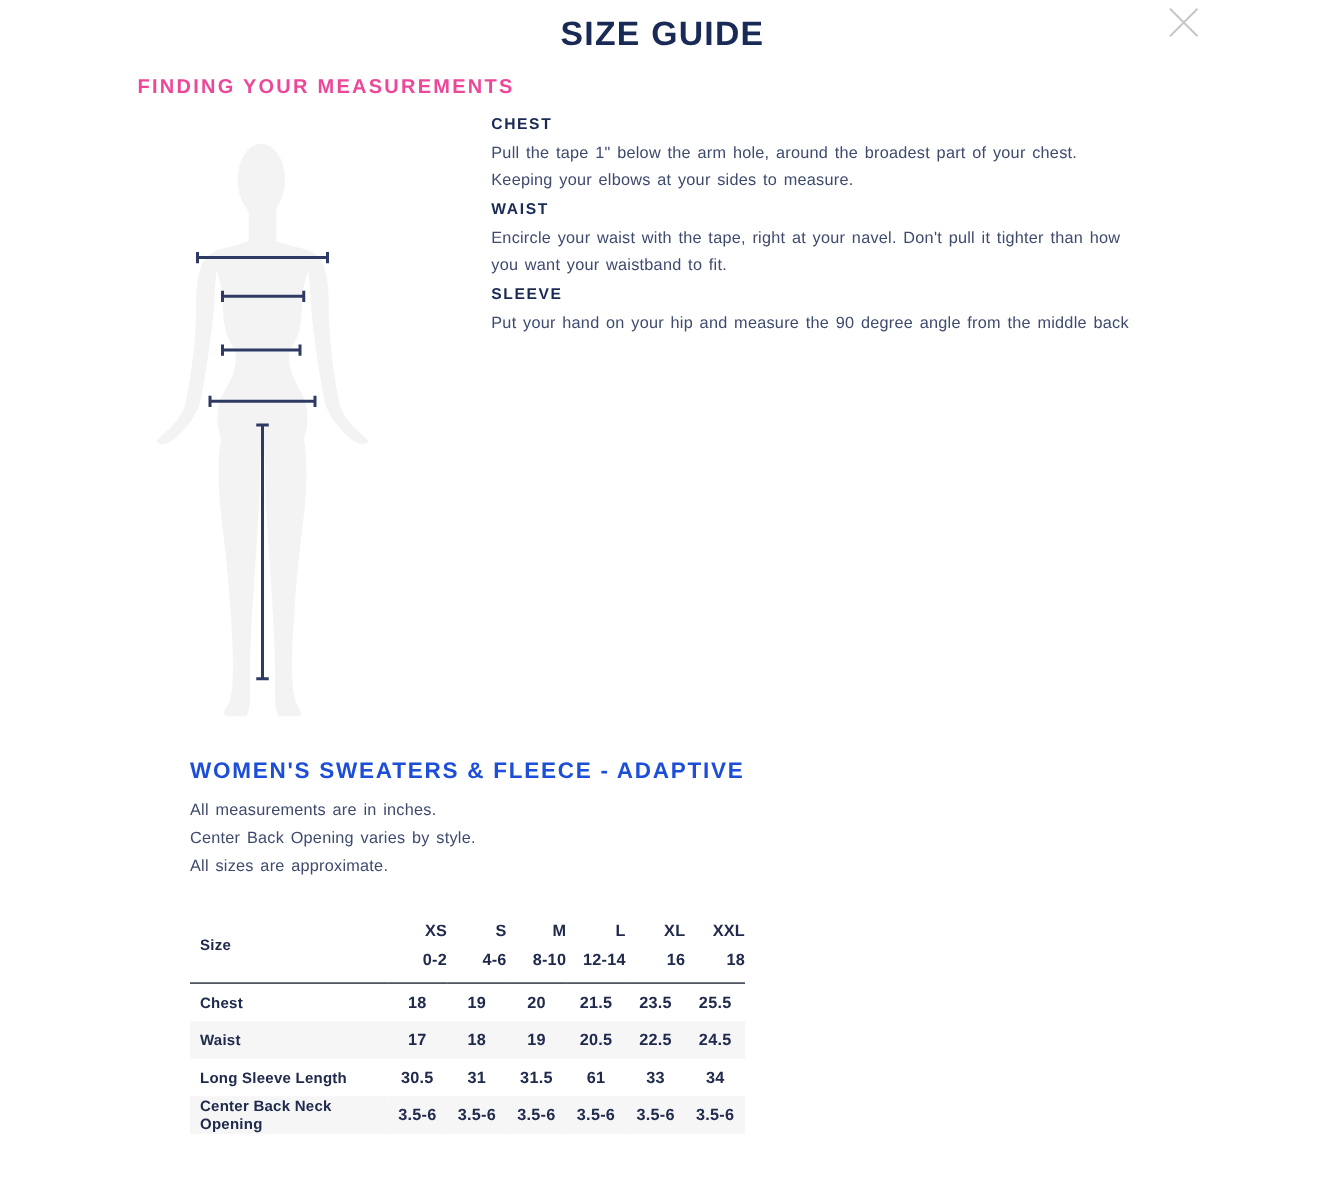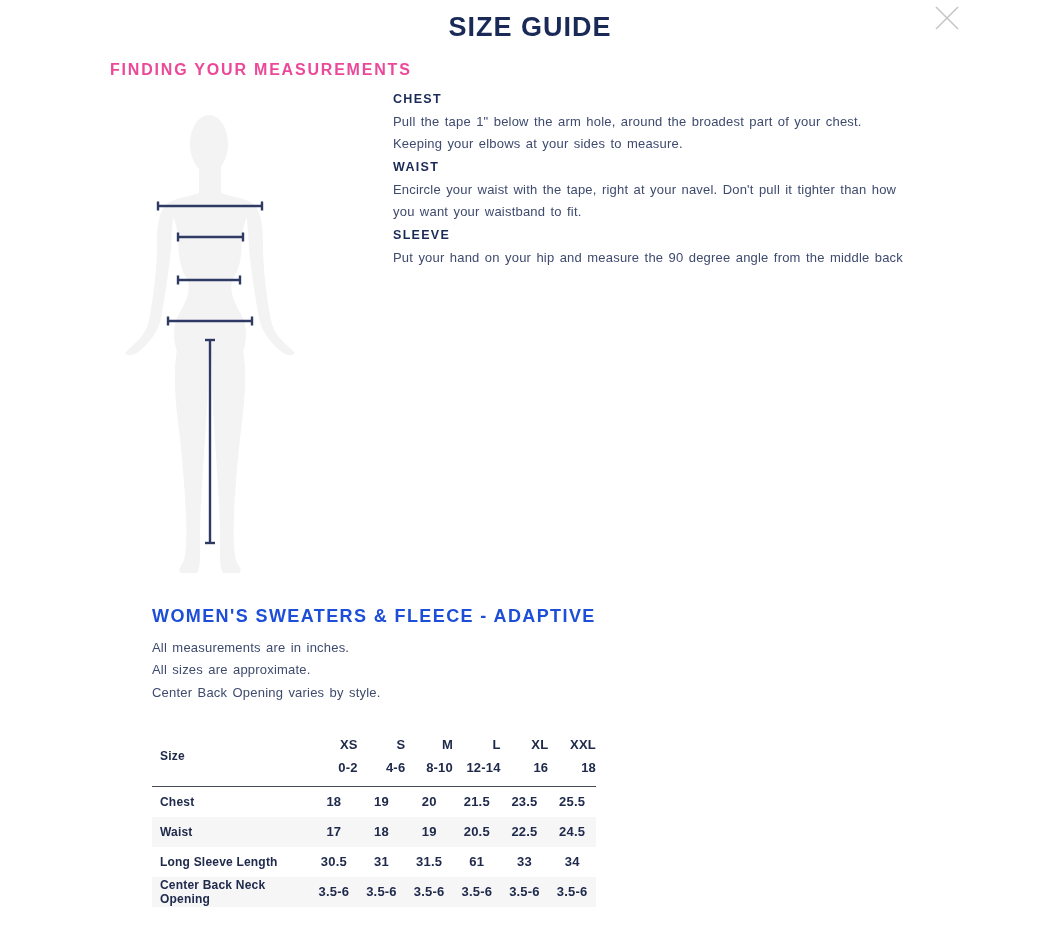--- a/index.html
+++ b/index.html
@@ -187,22 +187,22 @@
     <div class="m-section">
       <div class="m-label">SLEEVE</div>
       <div class="m-line">Put your hand on your hip and measure the 90 degree angle from the middle back</div>
     </div>
   </div>
 
   <div class="size-heading">WOMEN'S SWEATERS &amp; FLEECE - ADAPTIVE</div>
 
   <div class="notes">
     <div class="note">All measurements are in inches.</div>
+    <div class="note">Center Back Opening varies by style.</div>
     <div class="note">All sizes are approximate.</div>
-    <div class="note">Center Back Opening varies by style.</div>
   </div>
 
   <div class="size-table-wrap">
     <table class="size-table">
       <thead>
         <tr>
           <th class="lbl">Size</th>
           <th>
             <div class="col-line">XS</div>
             <div class="col-line">0-2</div>

